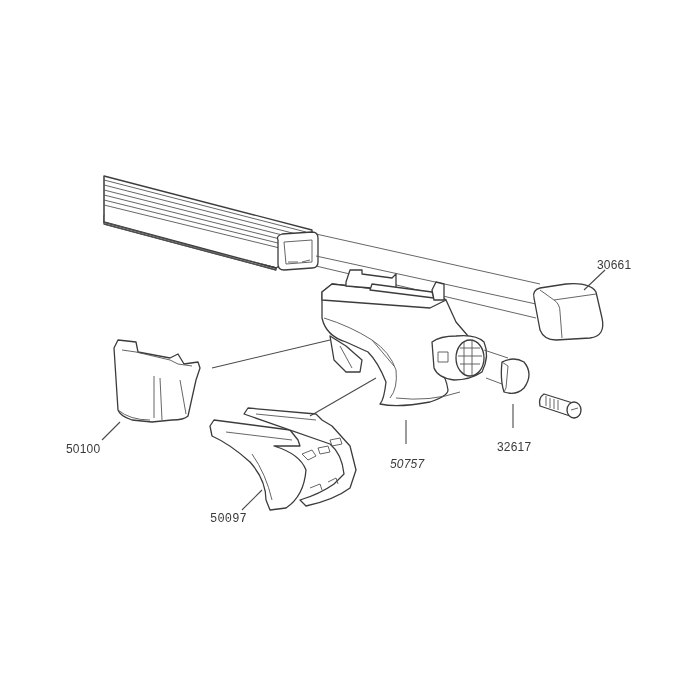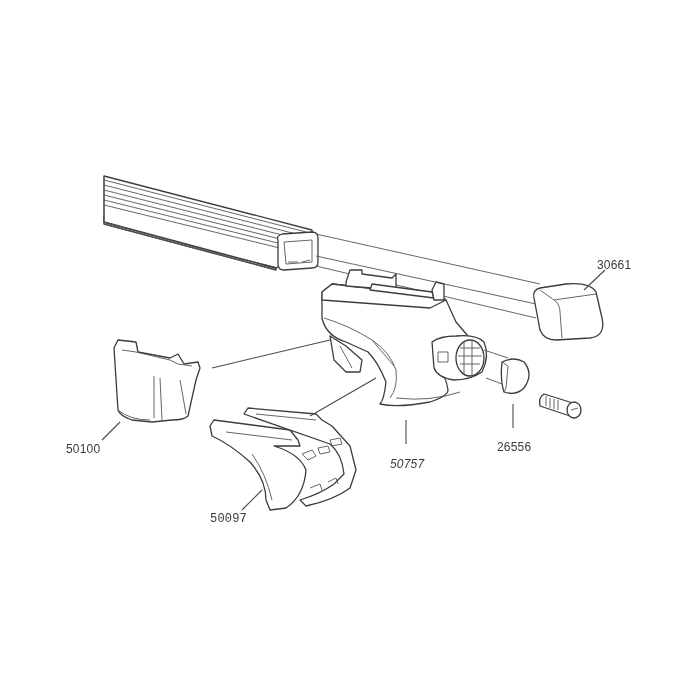--- a/index.html
+++ b/index.html
@@ -109,15 +109,15 @@
       <path class="thin" d="M310,488 L320,484 L322,490 M328,482 L336,478 L338,484"></path>
       <path class="thin" d="M252,454 Q266,474 272,500"></path>
     </g>
     <path class="leader" d="M262,490 L242,510"></path>
     <path class="leader" d="M310,416 L376,378"></path>
   </svg>
 
   <div class="lbl" style="left:597px; top:258px;">30661</div>
   <div class="lbl" style="left:66px; top:442px;">50100</div>
   <div class="lbl" style="left:390px; top:457px;font-style:italic;">50757</div>
-  <div class="lbl" style="left:497px; top:440px;">26556</div>
+  <div class="lbl" style="left:497px; top:440px;">32617</div>
   <div class="lbl" style="left:210px; top:512px;font-family:Liberation Mono, monospace;">50097</div>
 </div>
 
 </body></html>

